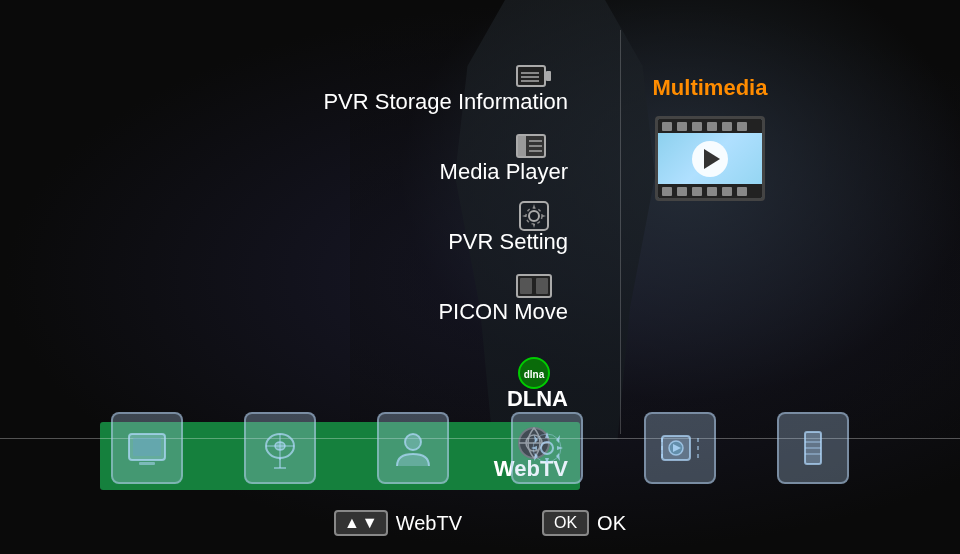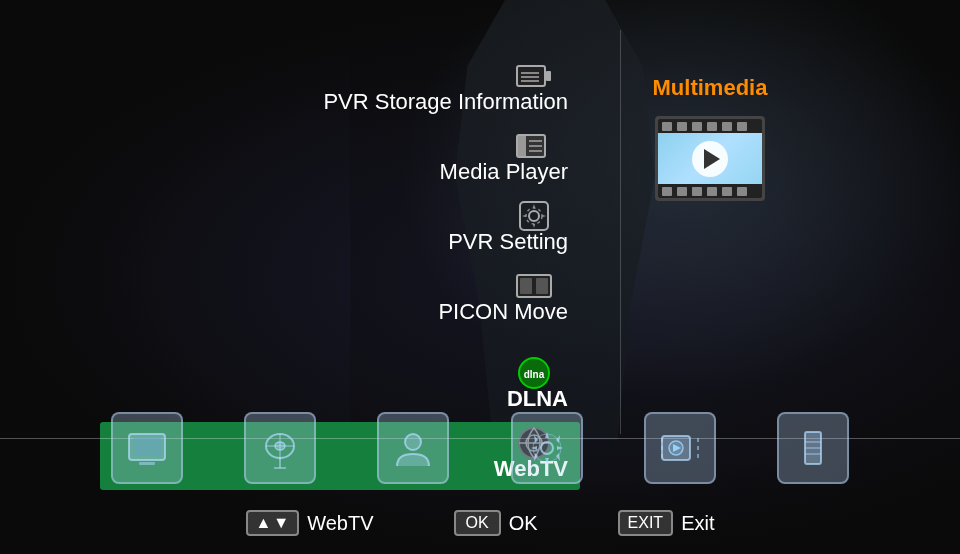--- a/index.html
+++ b/index.html
@@ -472,20 +472,16 @@
         <span>▼</span>
       </span>
       <span>WebTV</span>
     </div>
 
     <div class="status-item">
       <span class="key-badge-ok">OK</span>
       <span>OK</span>
     </div>
 
-    <div class="status-item">
-      <span class="key-badge-exit">EXIT</span>
-      <span>Exit</span>
-    </div>
 
   </div>
 
 </div>
 
 </body></html>

